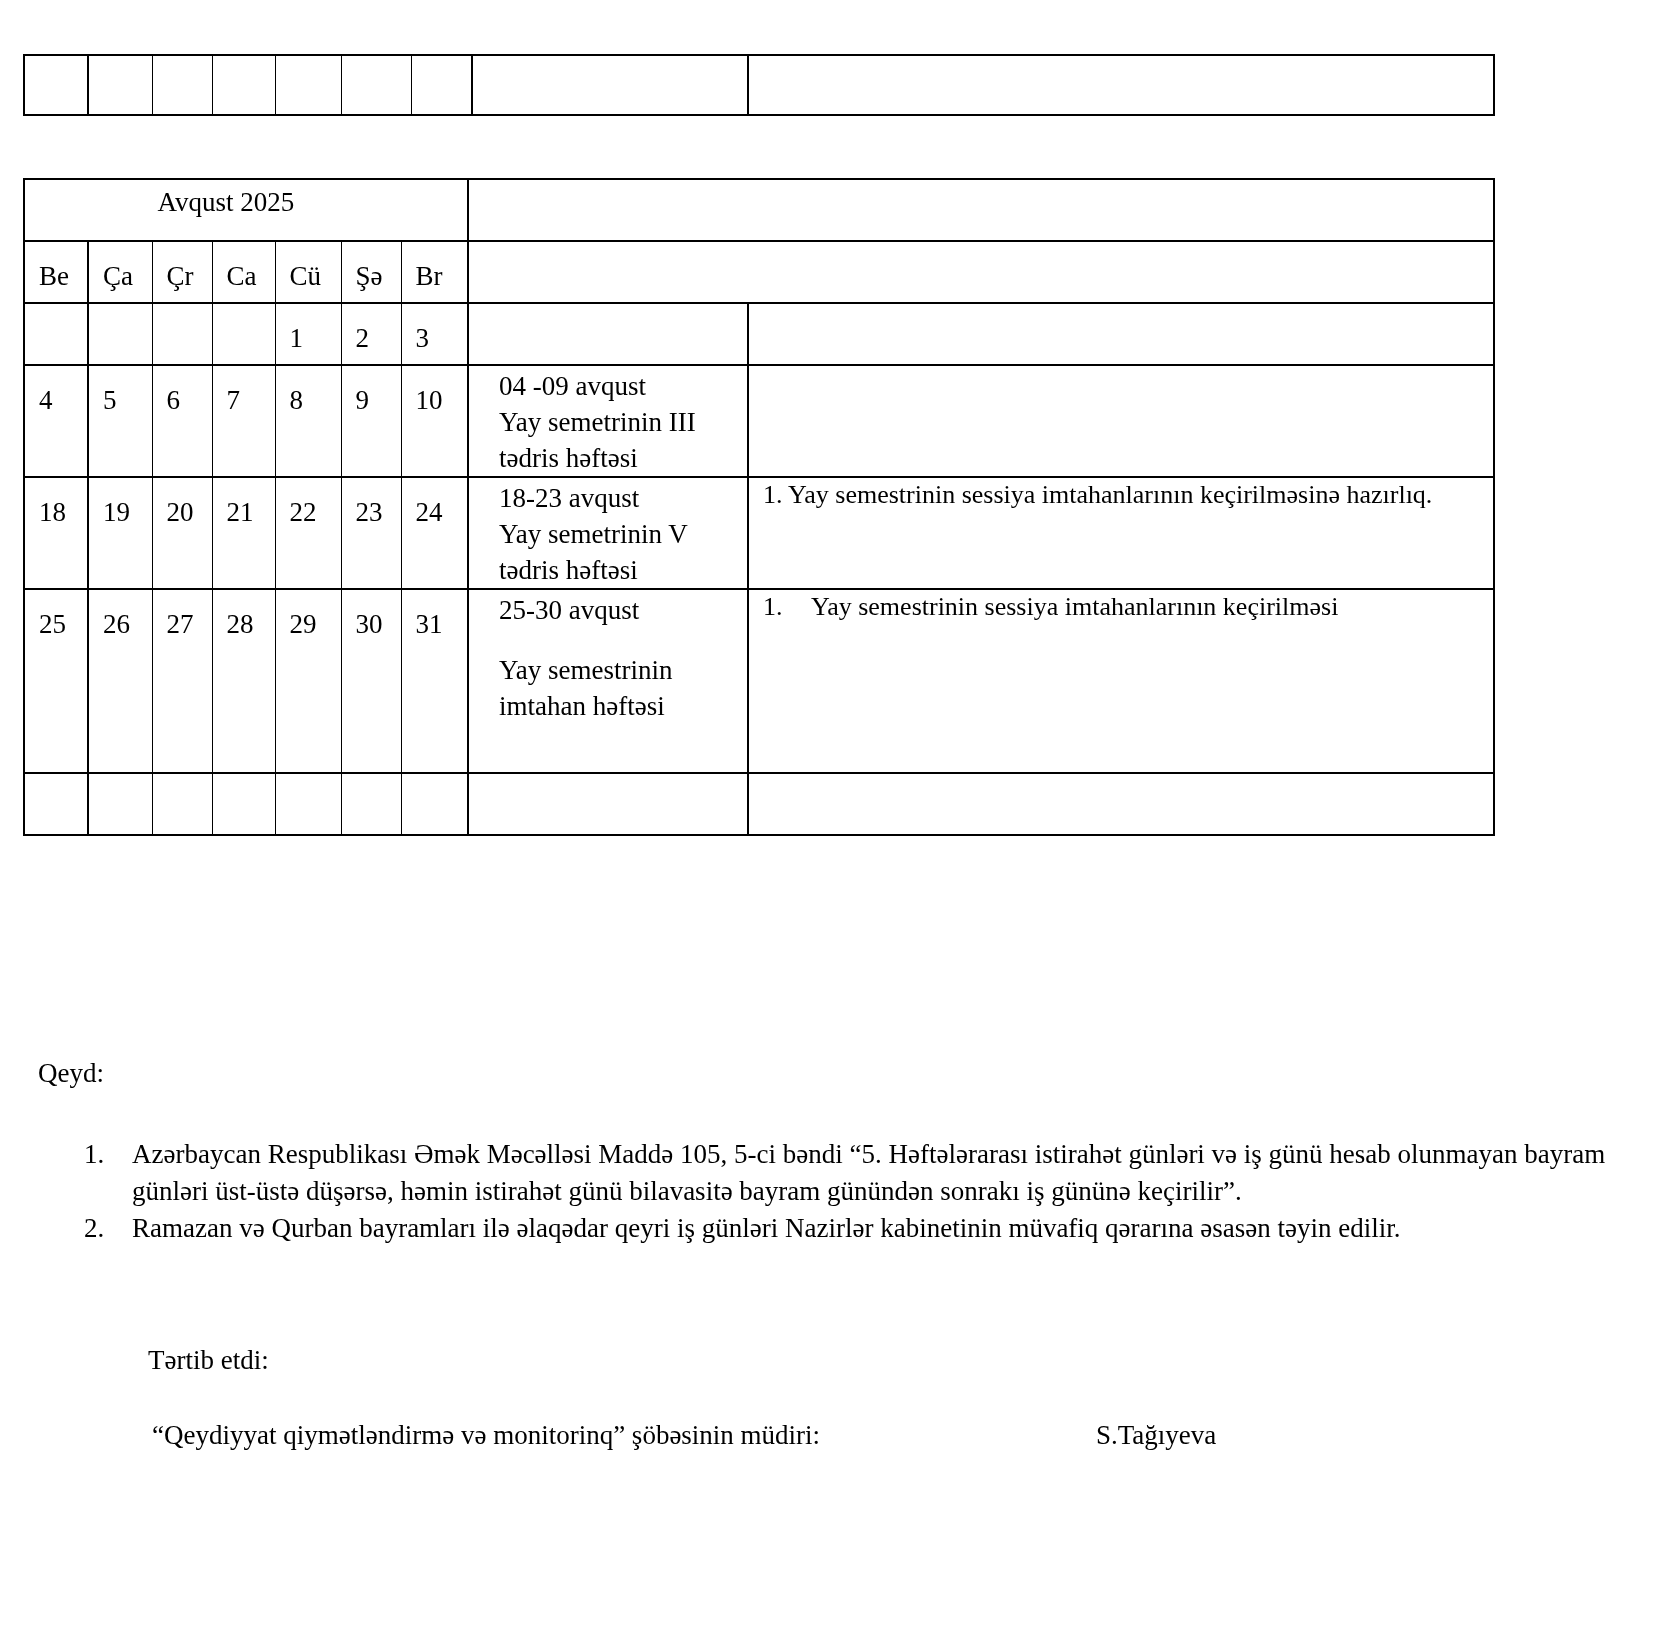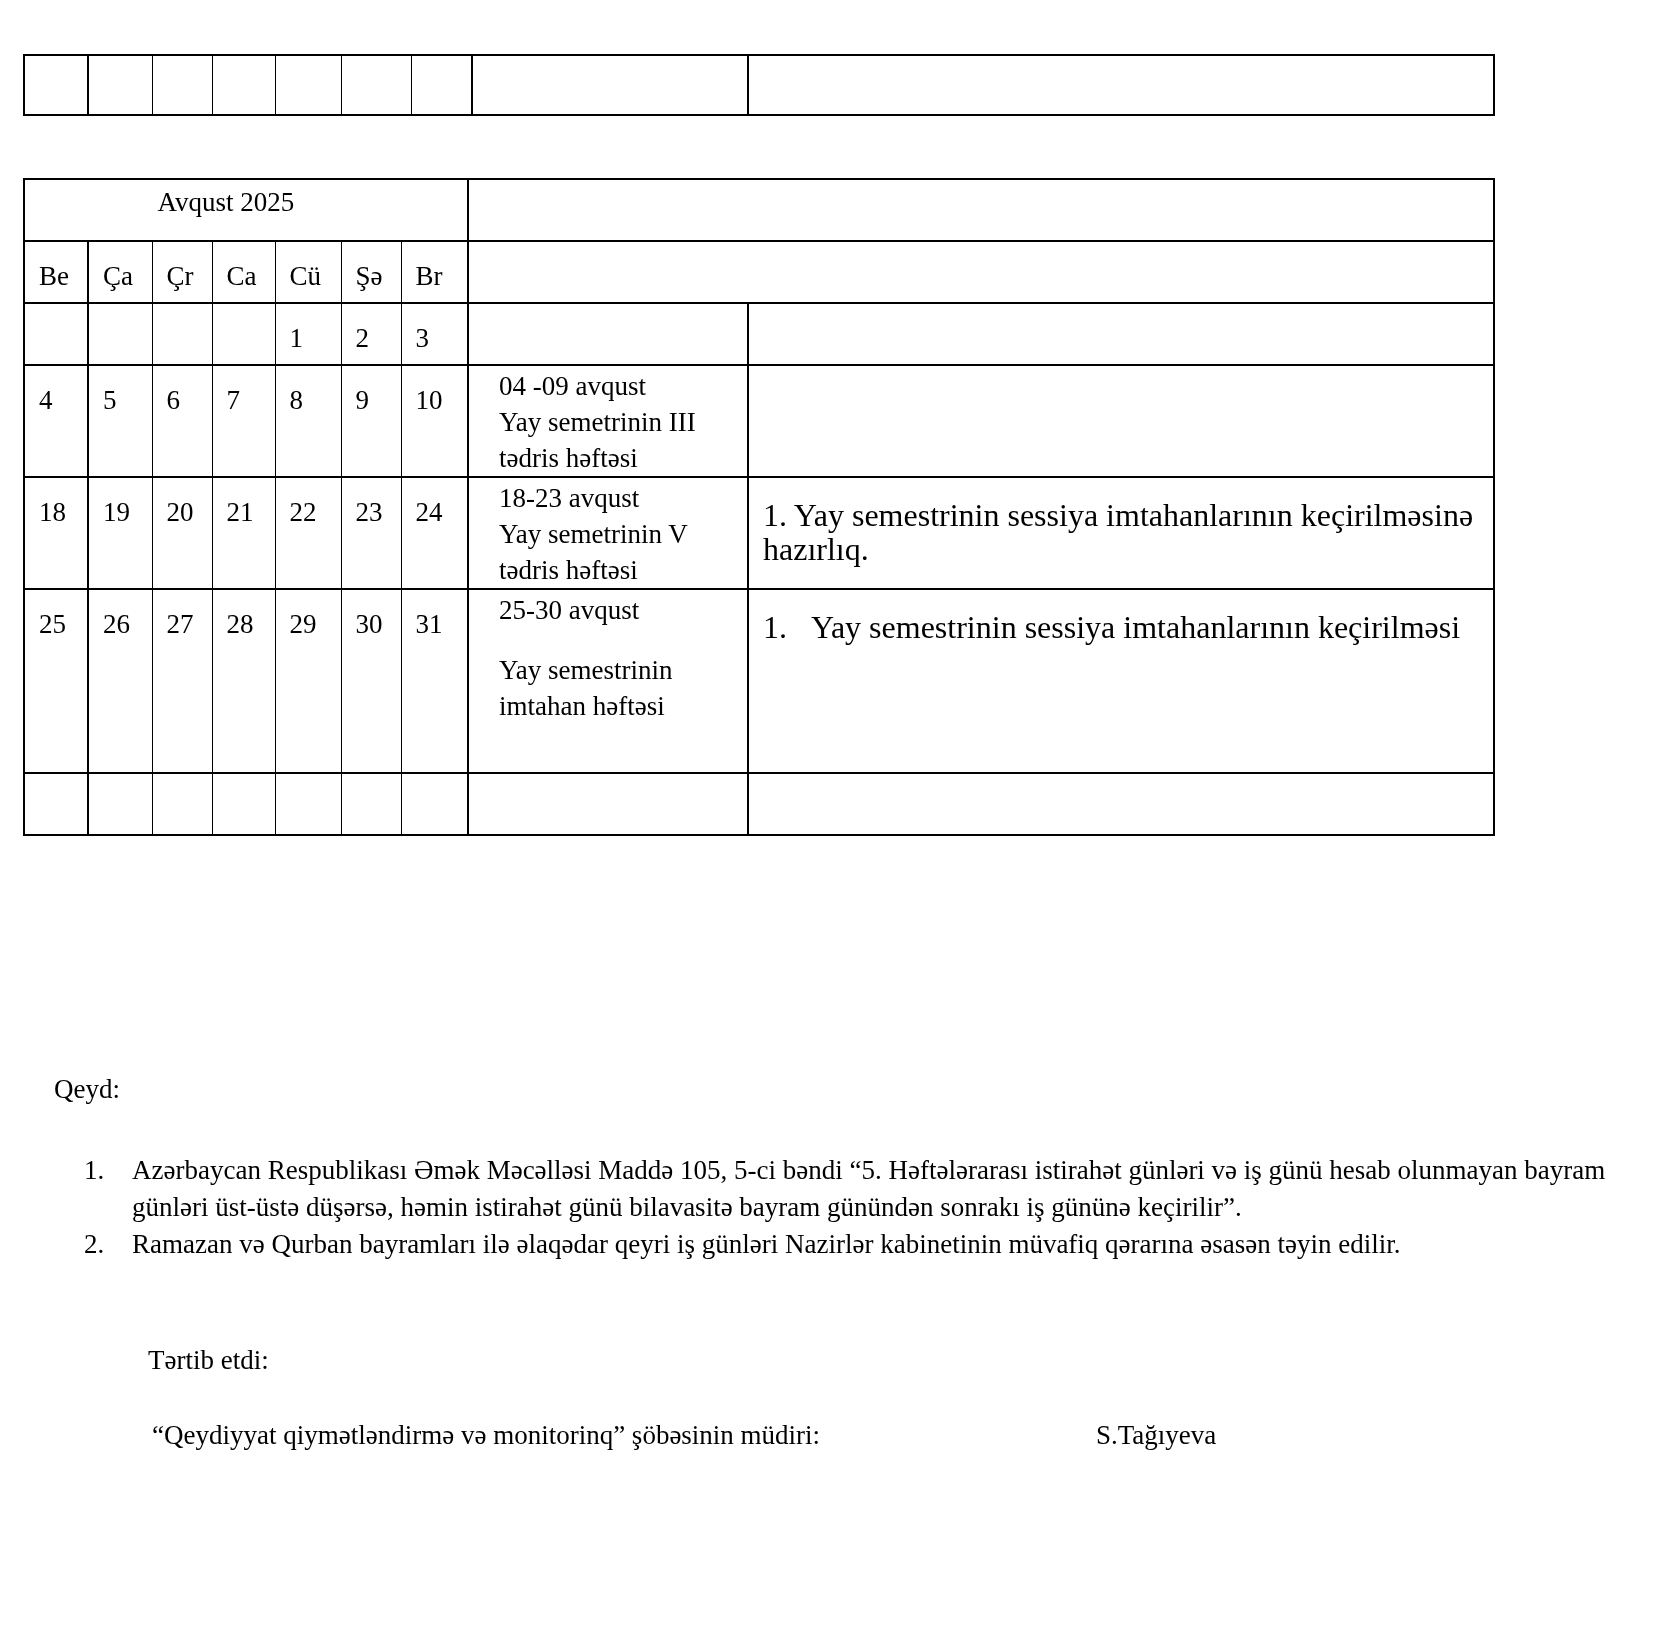--- a/index.html
+++ b/index.html
@@ -6,25 +6,25 @@
   body { width:1654px; height:1643px; position:relative; font-family:"Liberation Serif", "DejaVu Serif", serif; color:#000; overflow:hidden; }
   table { border-collapse:collapse; position:absolute; table-layout:fixed; }
   td { border:2px solid #000; padding:0; vertical-align:top; font-size:27px; line-height:36px; }
   td.thin { border-left-width:1.5px; border-right-width:1.5px; }
   #top-table { left:23px; top:54px; }
   #top-table td { height:58px; }
   #cal-table { left:23px; top:178px; }
   .c-day { padding:16px 0 0 14px; }
   .month-title { text-align:center; padding:4px 40px 0 0; height:56px; }
   .week-text { padding:2px 0 0 30px;border-radius:11px; }
-  .note-text { padding:20px 0 0 14px; font-size:32px; line-height:34px; }
+  .note-text { padding:0 0 0 14px; font-size:26px; line-height:34px; }
   .note-text .num { display:inline-block; width:48px; }
   .gap { display:block; height:24px; }
   .notes-block { position:absolute; left:38px; top:1055px; width:1600px; font-size:27px; line-height:37px; }
-  .notes-title { margin:16px; }
+  .notes-title { margin:0; }
   ol.notes { list-style:none; margin:44px 0 0 0; padding:0; }
   ol.notes li { position:relative; padding-left:94px; }
   ol.notes li .num { position:absolute; left:46px; top:0; }
   .compiled { position:absolute; left:148px; top:1345px; font-size:27px; }
   .signature-line { position:absolute; left:152px; top:1420px; font-size:27px; }
   .signature-name { position:absolute; left:1096px; top:1420px; font-size:27px; }
 </style>
 </head>
 <body>
 

